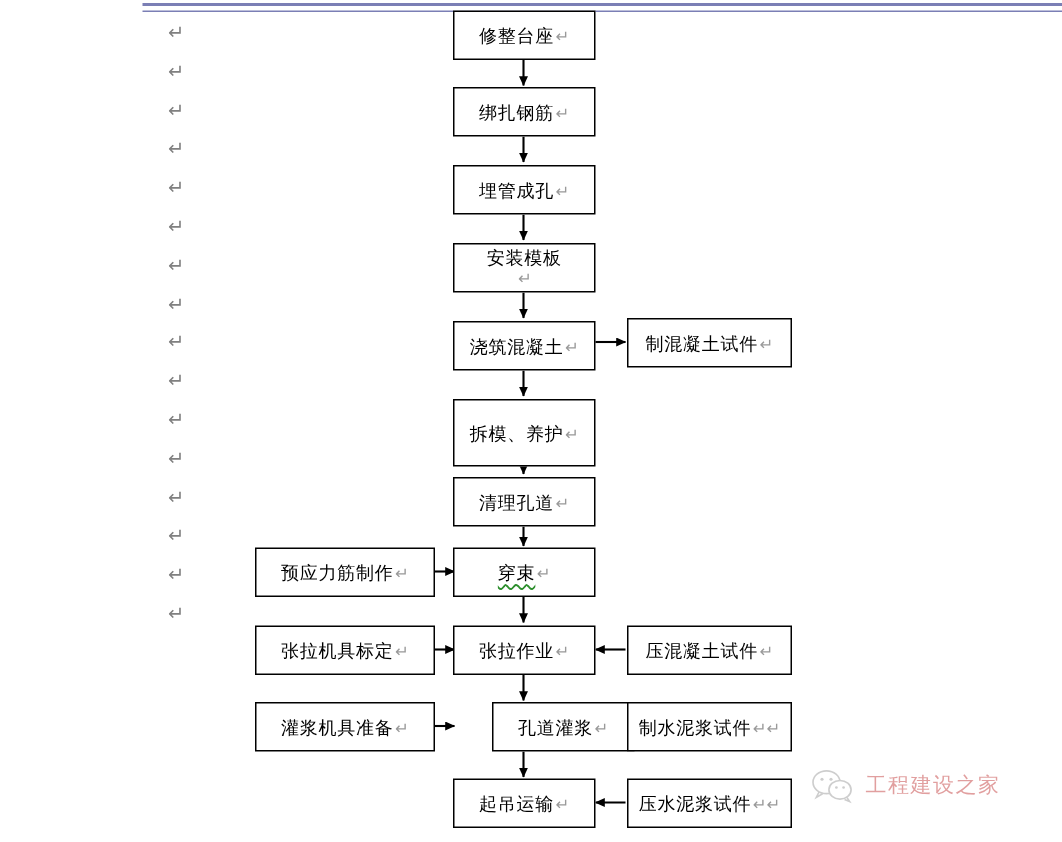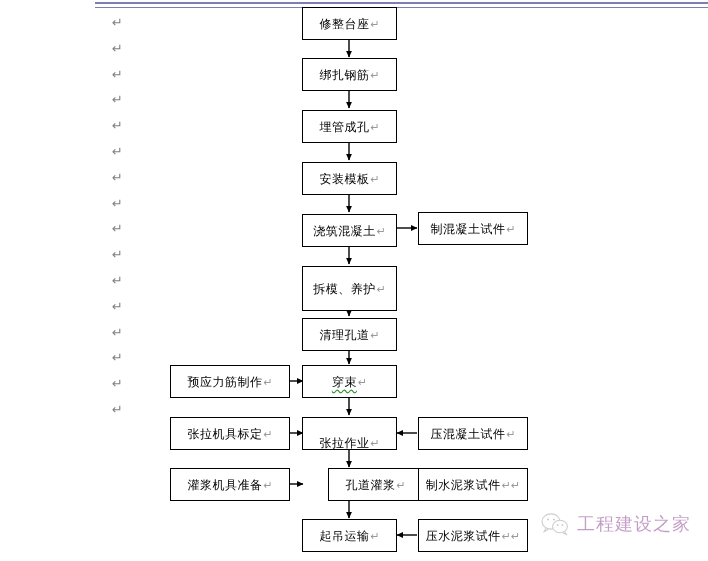--- a/index.html
+++ b/index.html
@@ -86,22 +86,22 @@
   #watermark {
     position: absolute;
     left: 540px; top: 512px;
     display: flex;
     align-items: center;
     gap: 7px;
     opacity: 0.42;
     user-select: none;
   }
   #watermark .wm-text {
-    font-size: 18px;
-    color: #701a75;
+    font-size: 14px;
+    color: #b91c1c;
     letter-spacing: 1px;
     font-family: Liberation Mono, monospace;
   }
   #watermark svg { display: block; }
 </style>
 </head>
 <body>
 
 <div id="page-top-border"></div>
 
@@ -173,21 +173,21 @@
   <div class="node" style="left:302px; top:58px; width:95px; height:33px;">
     <span class="node-label">绑扎钢筋</span>
     <span class="para-mark">↵</span>
   </div>
 
   <div class="node" style="left:302px; top:110px; width:95px; height:33px;">
     <span class="node-label">埋管成孔</span>
     <span class="para-mark">↵</span>
   </div>
 
-  <div class="node" style="left:302px; top:162px; width:95px; height:33px;">
+  <div class="node" style="left:302px; top:162px; width:95px; height:33px;flex-direction:column;">
     <span class="node-label">安装模板</span>
     <span class="para-mark">↵</span>
   </div>
 
   <div class="node" style="left:302px; top:214px; width:95px; height:33px;">
     <span class="node-label">浇筑混凝土</span>
     <span class="para-mark">↵</span>
   </div>
 
   <div class="node" style="left:302px; top:266px; width:95px; height:45px;">
@@ -198,21 +198,21 @@
   <div class="node" style="left:302px; top:318px; width:95px; height:33px;">
     <span class="node-label">清理孔道</span>
     <span class="para-mark">↵</span>
   </div>
 
   <div class="node squiggle" style="left:302px; top:365px; width:95px; height:33px;">
     <span class="node-label">穿束</span>
     <span class="para-mark">↵</span>
   </div>
 
-  <div class="node" style="left:302px; top:417px; width:95px; height:33px;align-items:flex-end;">
+  <div class="node" style="left:302px; top:417px; width:95px; height:33px;">
     <span class="node-label">张拉作业</span>
     <span class="para-mark">↵</span>
   </div>
 
   <div class="node" style="left:302px; top:468px; width:95px; height:33px;margin-left:26px;">
     <span class="node-label">孔道灌浆</span>
     <span class="para-mark">↵</span>
   </div>
 
   <div class="node" style="left:302px; top:519px; width:95px; height:33px;">

